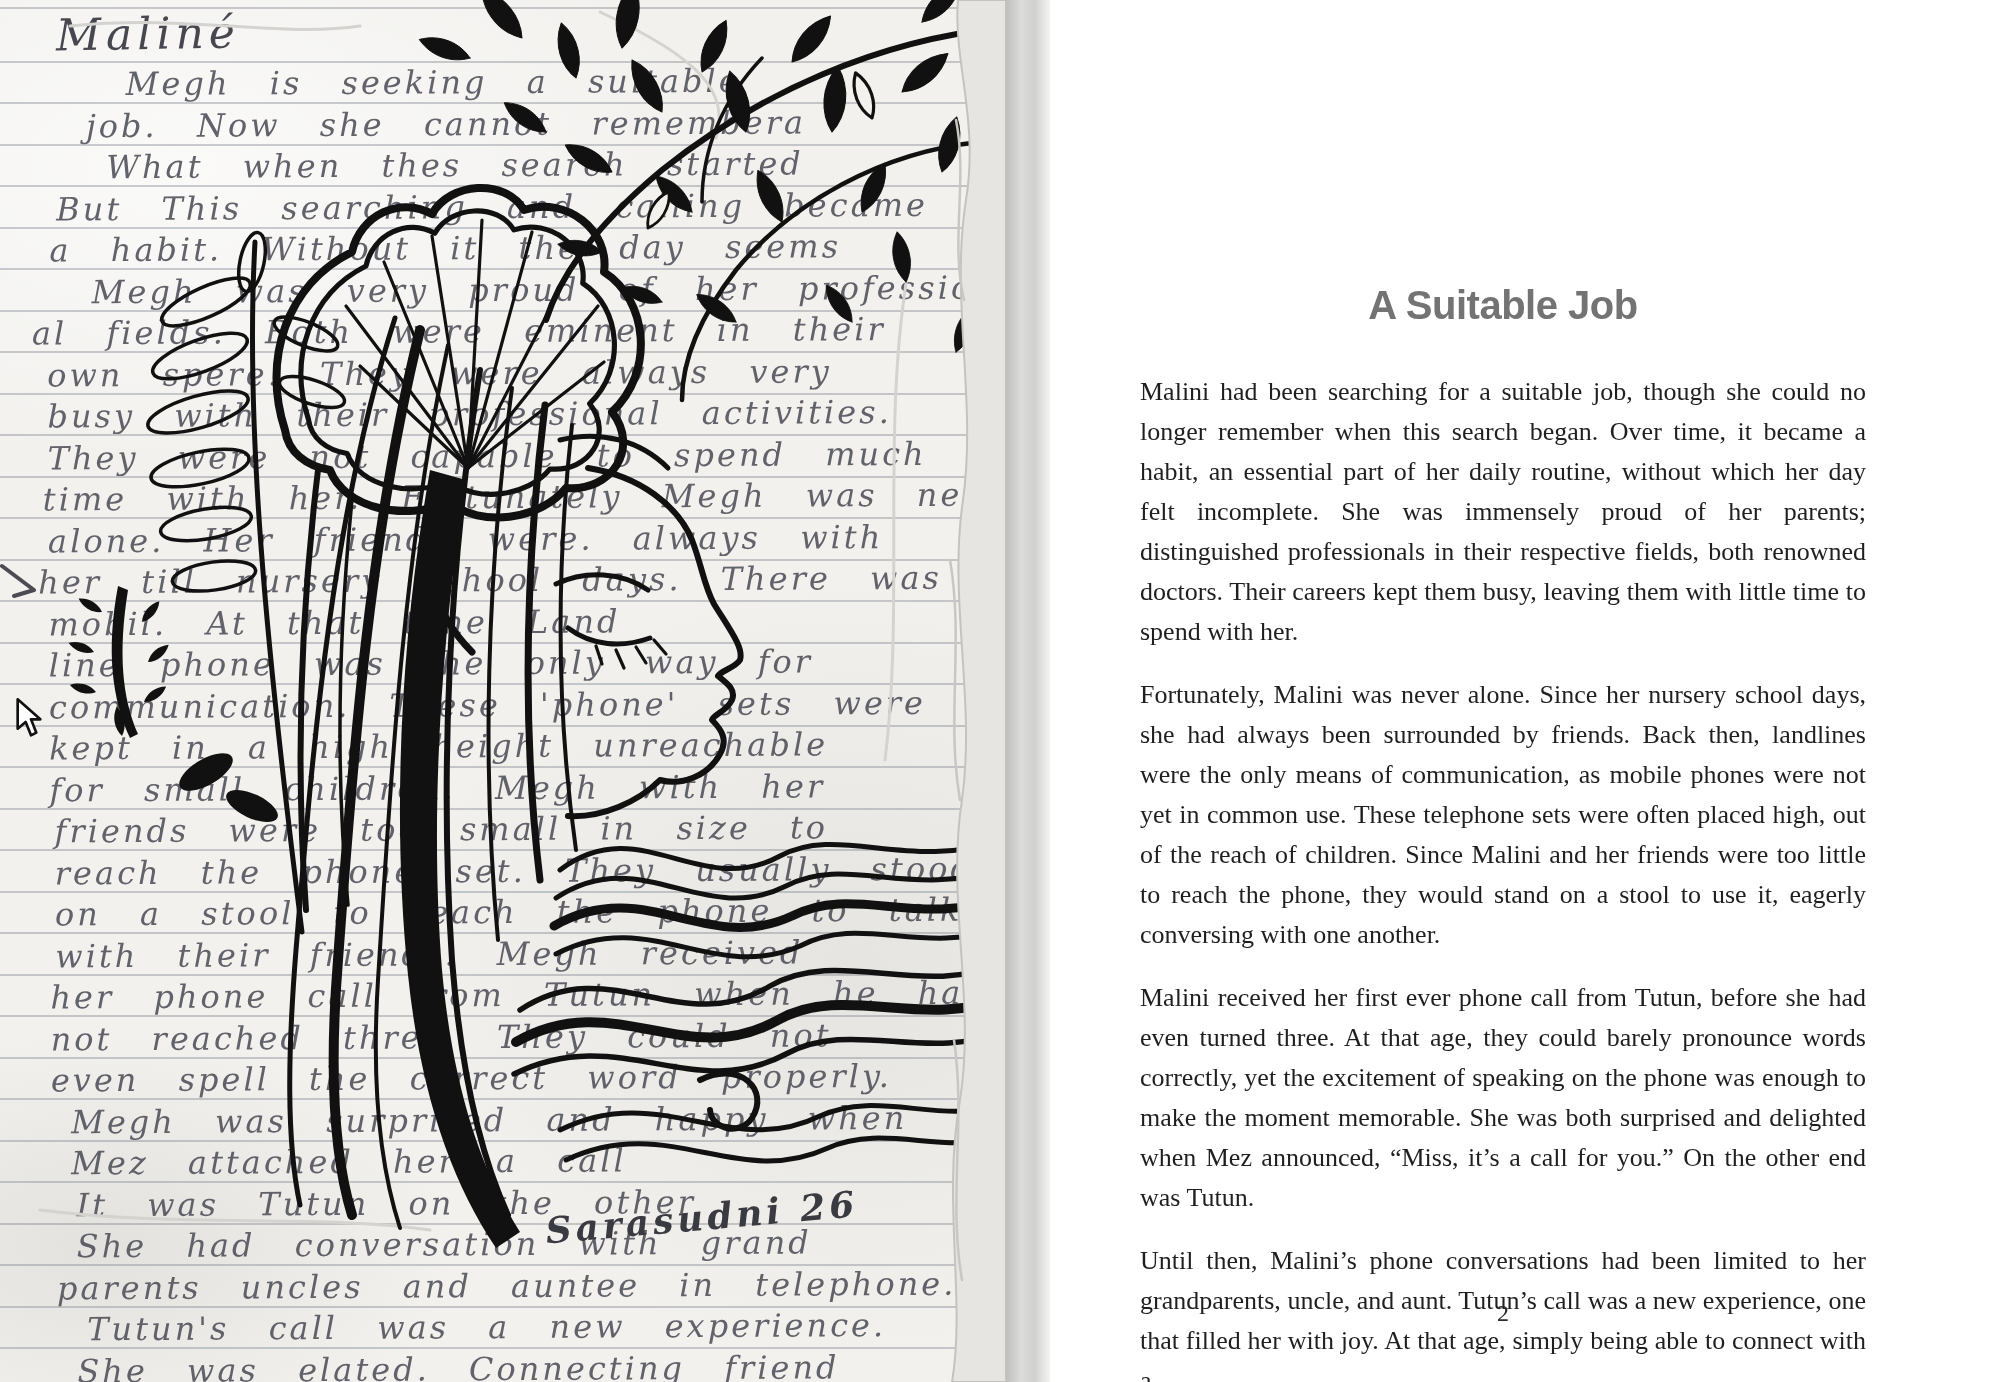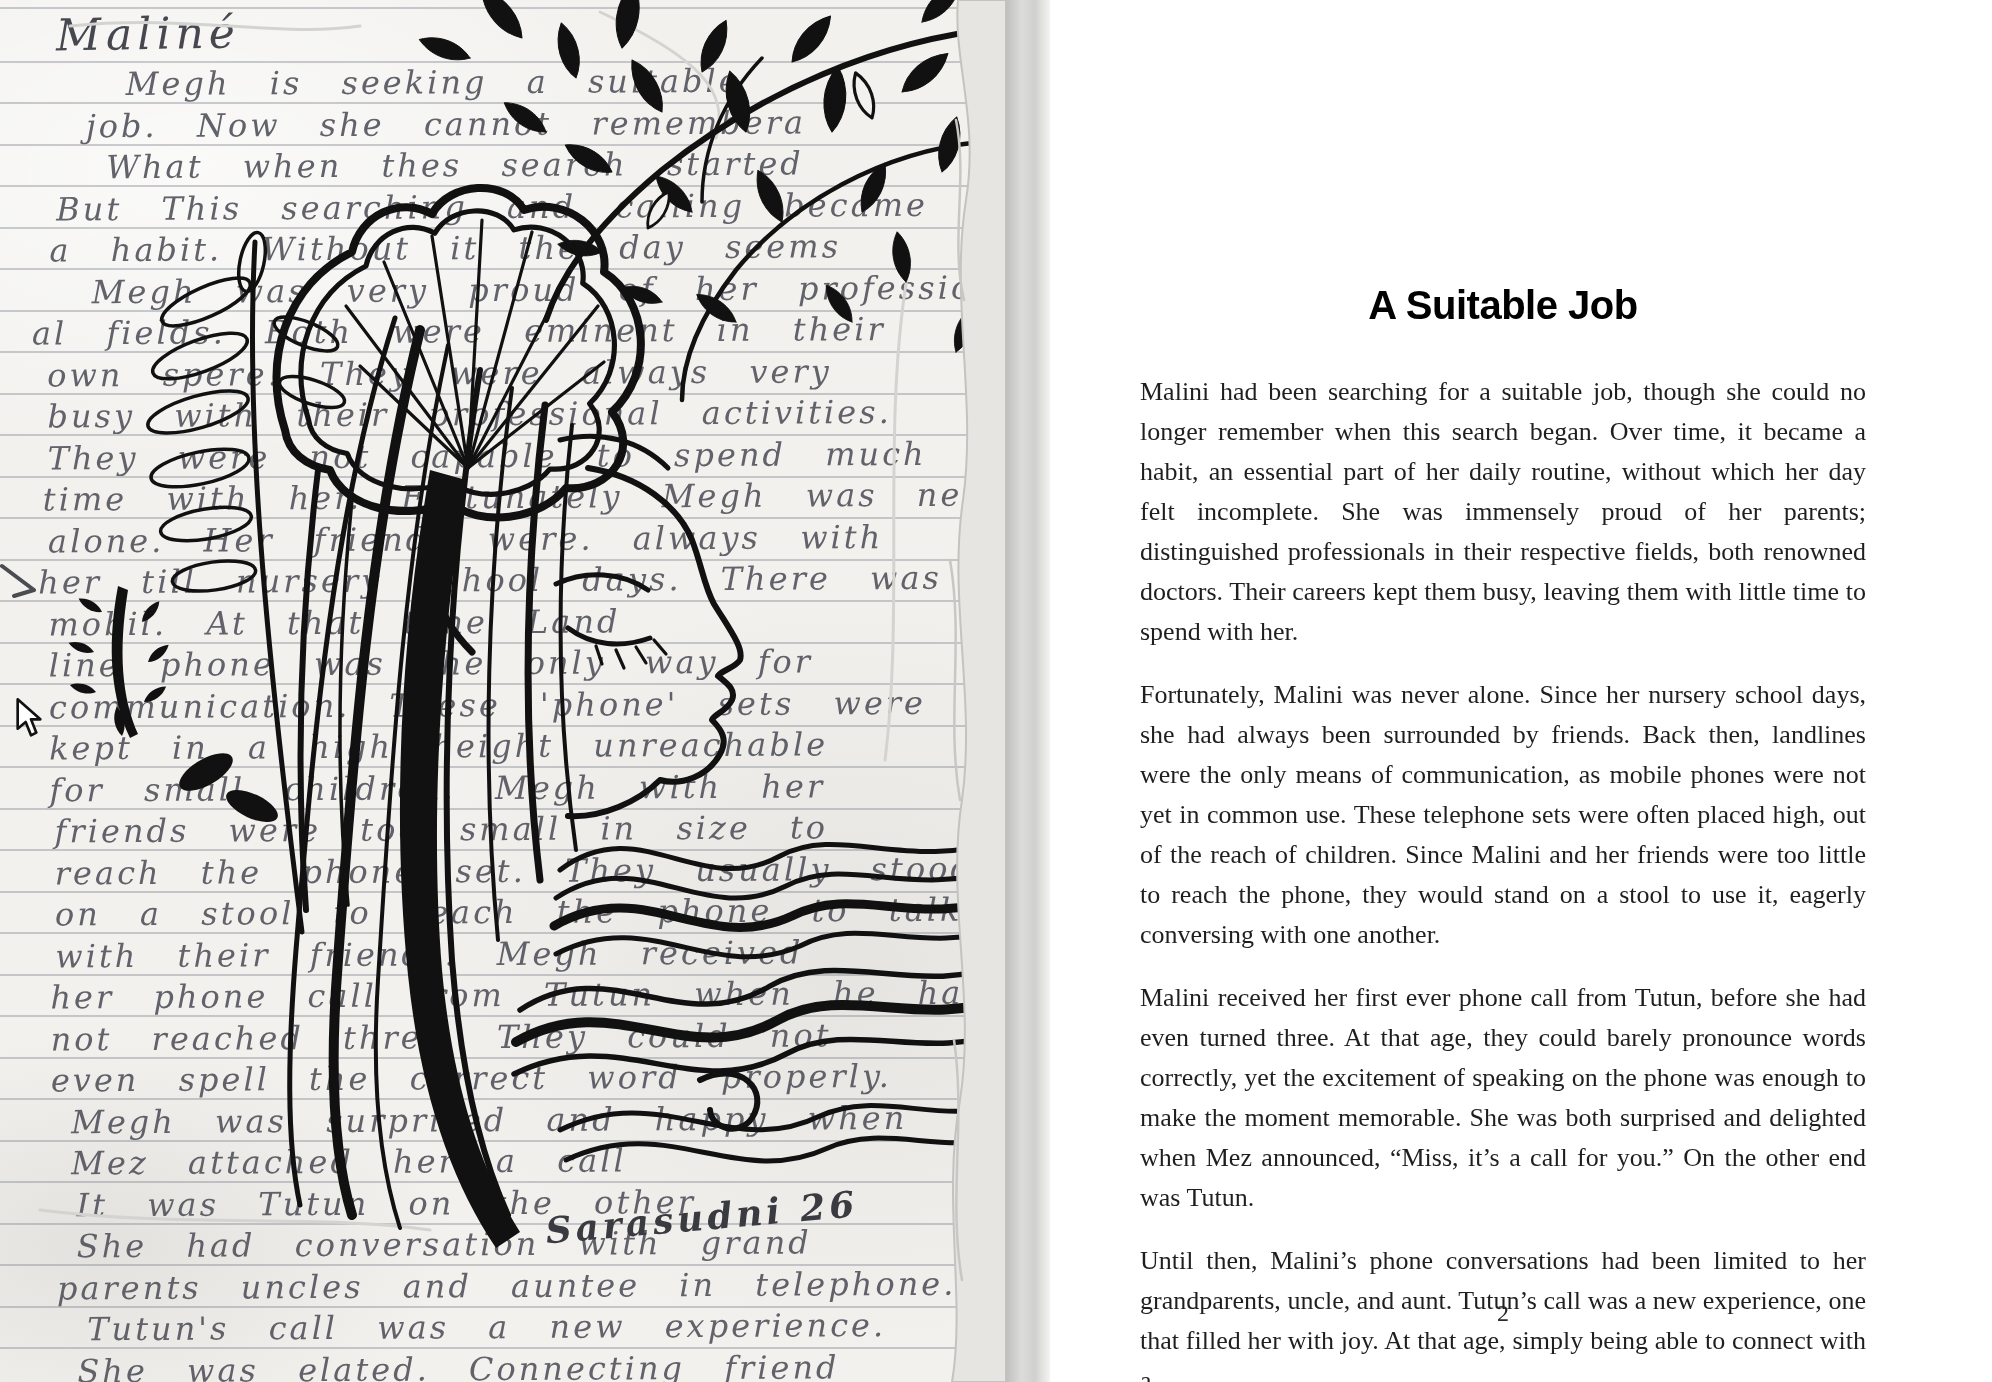--- a/index.html
+++ b/index.html
@@ -36,21 +36,21 @@
   .illustration{position:absolute;left:0;top:0;width:1006px;height:1382px;pointer-events:none;}
   .cursor{position:absolute;left:14px;top:698px;width:34px;height:40px;}
   
   .gutter{position:absolute;left:1006px;top:0;width:44px;height:1382px;
           background:linear-gradient(to right,#bfbfbd,#dcdcda 35%,#d0d0cf 65%,#f4f4f3);}
   
   .page{position:absolute;left:1050px;top:0;width:942px;height:1382px;background:var(--page);}
   .page-inner{position:absolute;left:90px;top:0;width:726px;height:1382px;}
   .chapter-title{position:absolute;left:0;top:283px;width:726px;text-align:center;
                  font-family:"Liberation Sans",sans-serif;font-weight:bold;
-                 font-size:40px;letter-spacing:-.5px;color:#000000;}
+                 font-size:40px;letter-spacing:-.5px;color:#737373;}
   .body-copy{position:absolute;left:0;top:372px;width:726px;color:var(--text);}
   .para{font-size:26px;line-height:40px;text-align:justify;margin-bottom:23px;
         font-family:"Liberation Serif",serif;}
   .page-number{position:absolute;left:0;top:1300px;width:726px;text-align:center;
                font-size:24px;color:#2a2a2a;font-family:"Liberation Serif",serif;}
 </style>
 </head>
 <body>
 
 <div class="spread">

